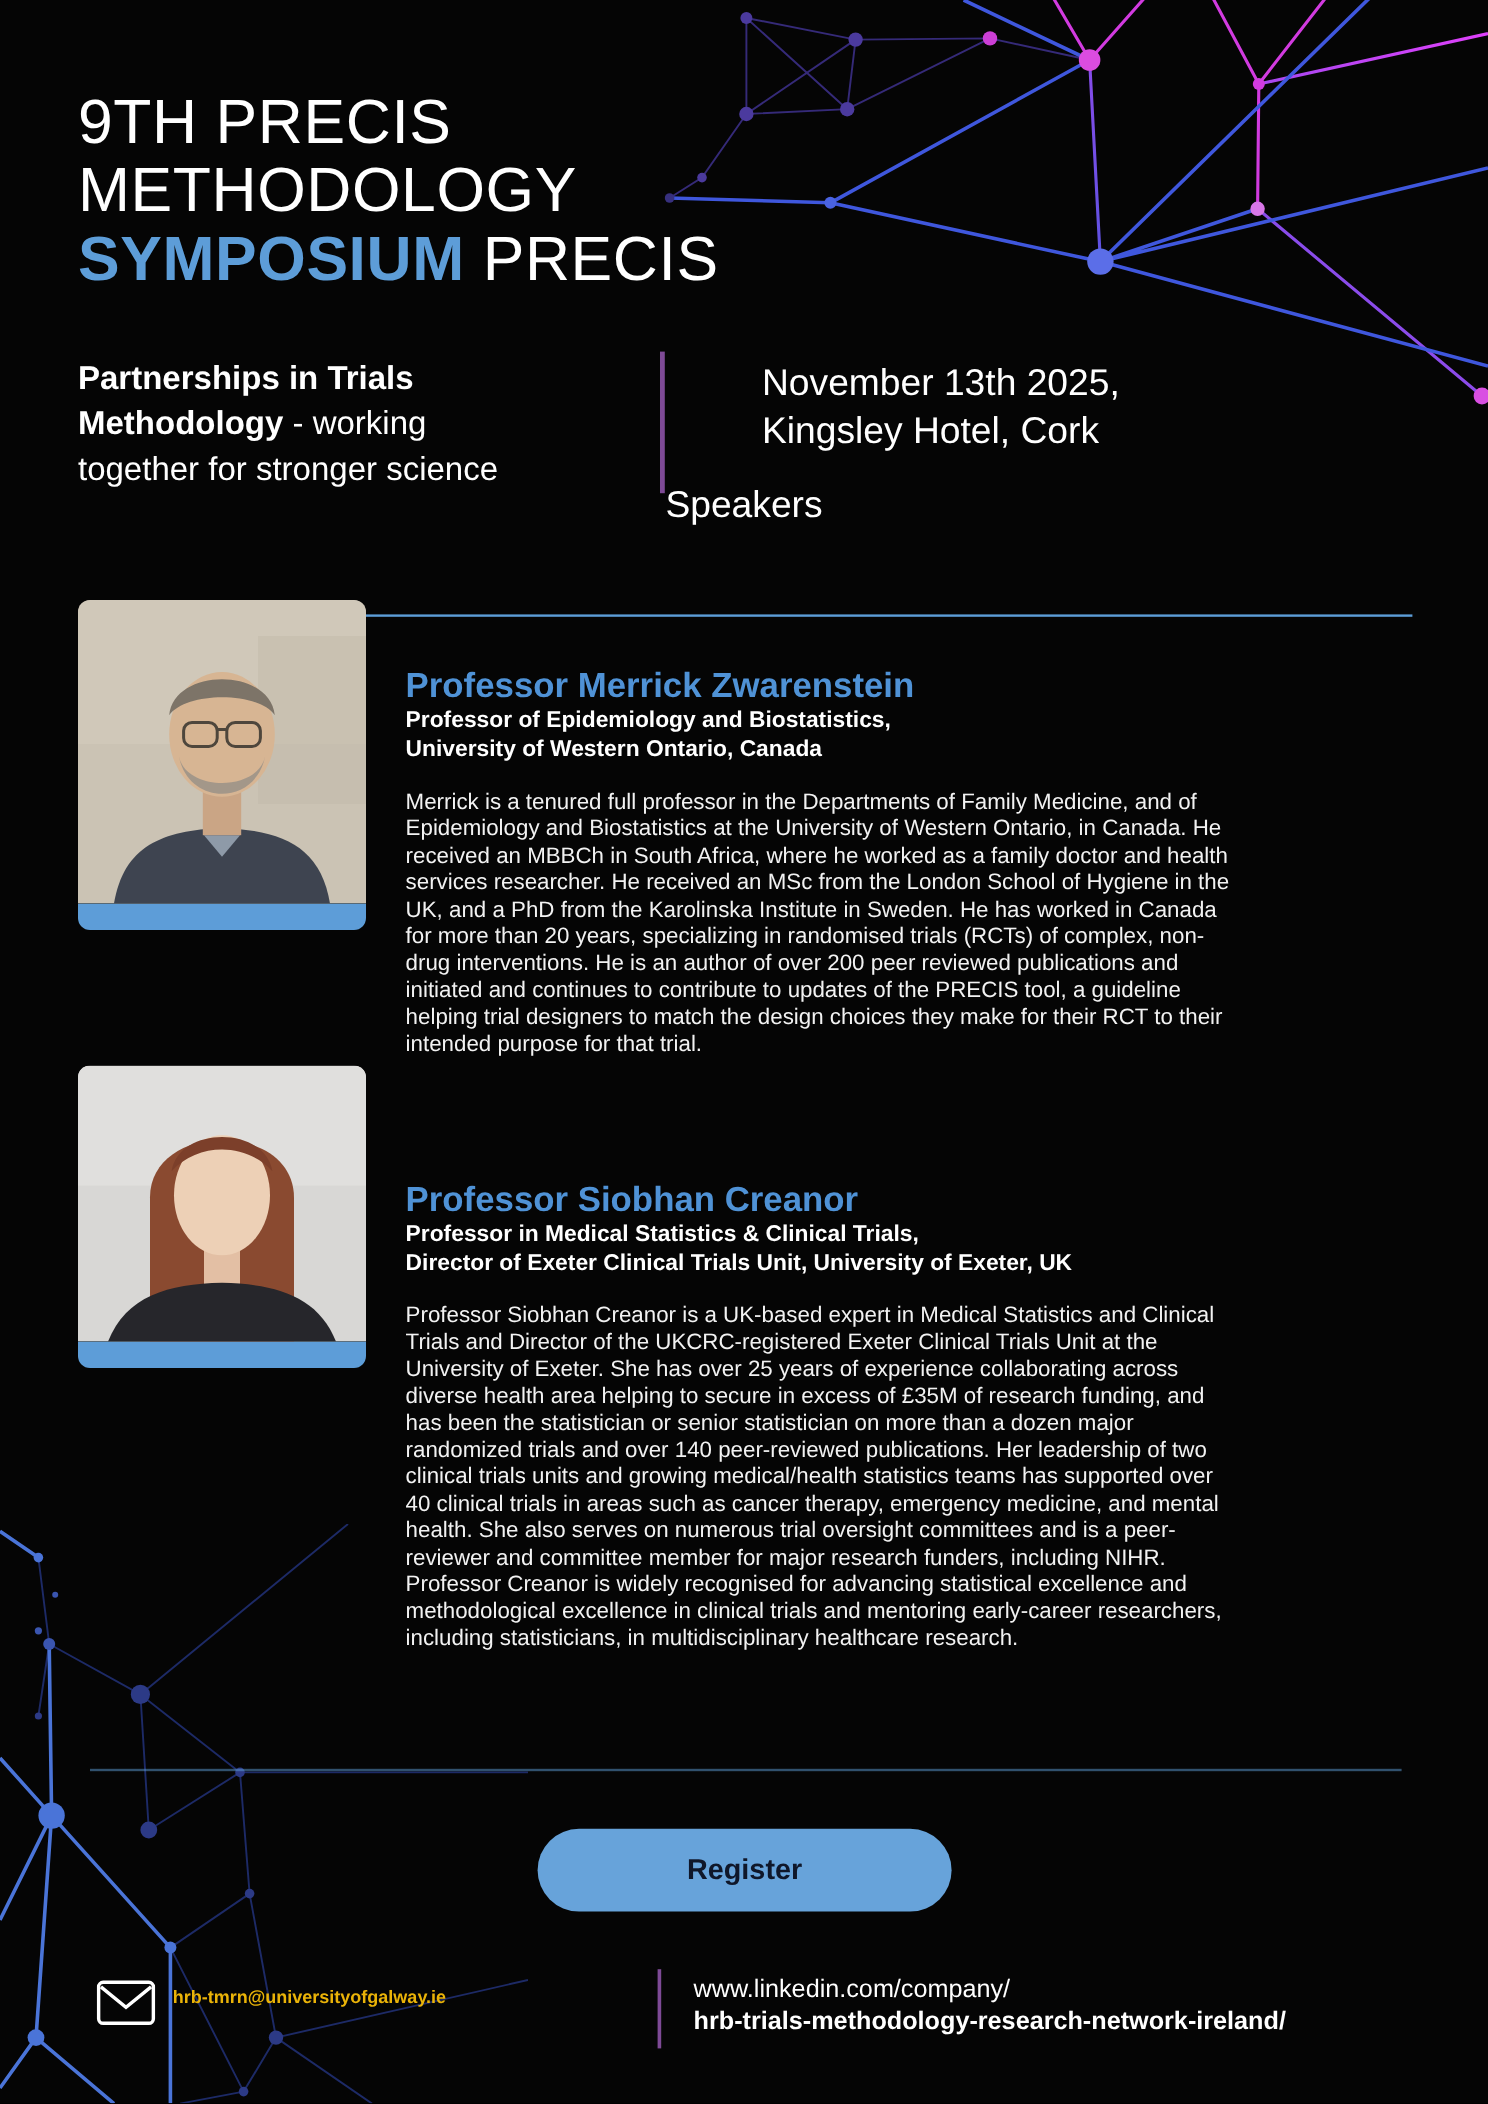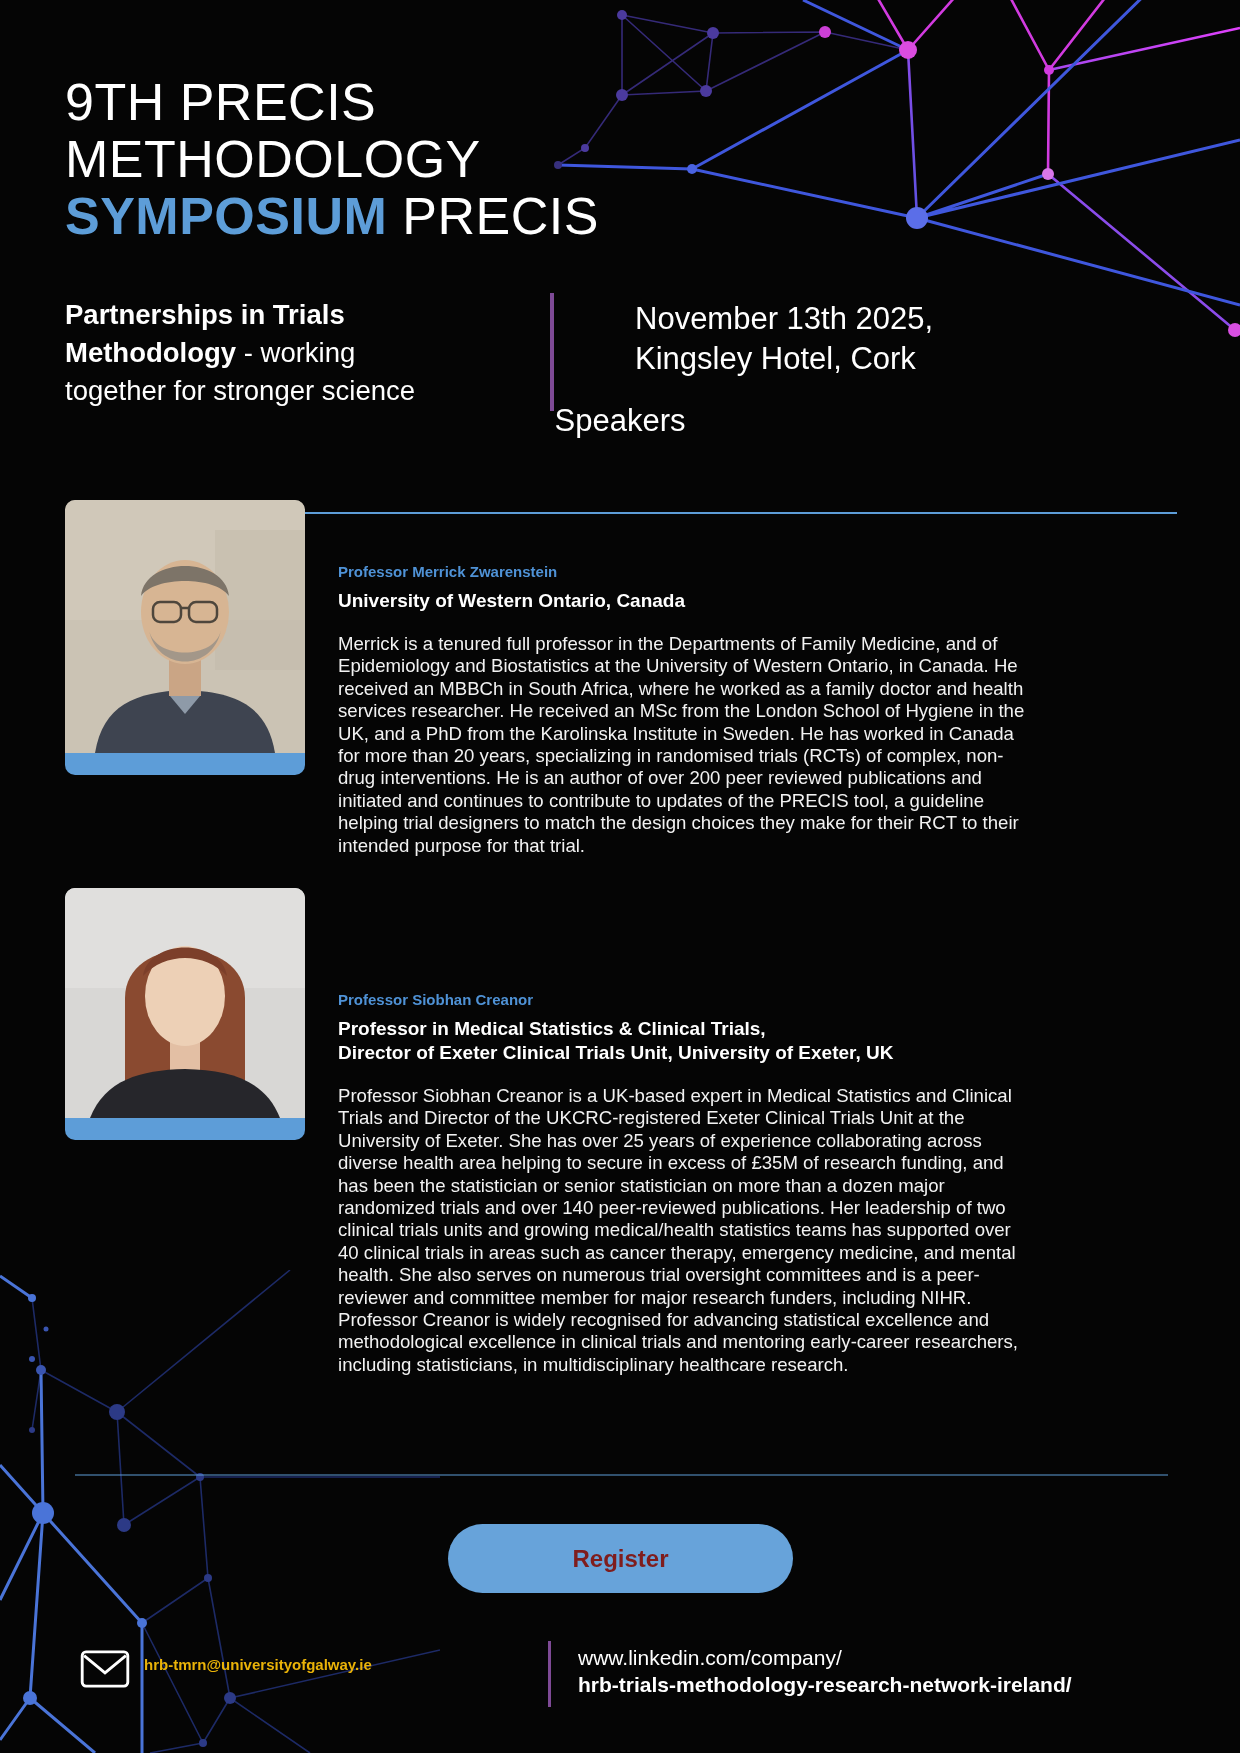--- a/index.html
+++ b/index.html
@@ -29,26 +29,26 @@
   .datetime{position:absolute;left:635px;top:299px;font-size:31px;line-height:40px;color:#fff;}
 
   
   .speakers-heading{position:absolute;left:0;top:403px;width:100%;text-align:center;font-size:31px;font-weight:400;margin:0;color:#fff;}
   .underline{position:absolute;left:65px;top:512px;width:1112px;height:2px;background:var(--accent-blue);}
   .photo{position:absolute;left:65px;width:240px;border-radius:10px;overflow:hidden;}
   .photo .bar{height:22px;background:var(--accent-blue);}
   #photo1{top:500px;} #photo2{top:888px;}
   .sp-text{position:absolute;left:338px;width:696px;}
   #sp1-text{top:558px;} #sp2-text{top:986px;}
-  .sp-name{color:var(--name-blue);font-weight:700;font-size:15px;line-height:28px;margin:0 0 3px 0;}
+  .sp-name{color:var(--name-blue);font-weight:700;font-size:29px;line-height:28px;margin:0 0 3px 0;}
   .sp-role{font-weight:700;font-size:19px;line-height:24px;color:#fff;}
   .sp-bio{margin-top:20px;font-size:18.6px;line-height:22.4px;color:#f2f2f2;width:692px;}
 
   
-  .register{position:absolute;left:448px;top:1524px;width:345px;height:69px;border-radius:35px;background:#67a3da;border:none;color:#7f1d1d;font-weight:700;font-size:24px;font-family:inherit;cursor:pointer;}
+  .register{position:absolute;left:448px;top:1524px;width:345px;height:69px;border-radius:35px;background:#67a3da;border:none;color:#0f172a;font-weight:700;font-size:24px;font-family:inherit;cursor:pointer;}
   .footer-email-icon{position:absolute;left:80px;top:1650px;}
   .footer-email{position:absolute;left:144px;top:1656px;font-size:15px;font-weight:700;color:#eab308;}
   .vline2{left:548px;top:1641px;width:3px;height:66px;}
   .footer-linkedin{position:absolute;left:578px;top:1644px;font-size:21px;line-height:27px;color:#fff;}
   .footer-linkedin .l2{font-weight:700;}
 </style>
 </head>
 <body>
 
 <div class="page">
@@ -150,20 +150,21 @@
       <g fill="none" stroke="#4e463c" stroke-width="2.5">
         <rect x="88" y="102" width="28" height="20" rx="7"></rect>
         <rect x="124" y="102" width="28" height="20" rx="7"></rect>
         <line x1="116" y1="108" x2="124" y2="108"></line>
       </g>
     </svg>
     <div class="bar"></div>
   </div>
   <div class="sp-text" id="sp1-text">
     <h3 class="sp-name">Professor Merrick Zwarenstein</h3>
+    <div class="sp-role">Professor of Epidemiology and Biostatistics,</div>
     <div class="sp-role">University of Western Ontario, Canada</div>
     <p class="sp-bio">Merrick is a tenured full professor in the Departments of Family Medicine, and of Epidemiology and Biostatistics at the University of Western Ontario, in Canada. He received an MBBCh in South Africa, where he worked as a family doctor and health services researcher. He received an MSc from the London School of Hygiene in the UK, and a PhD from the Karolinska Institute in Sweden. He has worked in Canada for more than 20 years, specializing in randomised trials (RCTs) of complex, non-drug interventions. He is an author of over 200 peer reviewed publications and initiated and continues to contribute to updates of the PRECIS tool, a guideline helping trial designers to match the design choices they make for their RCT to their intended purpose for that trial.</p>
   </div>
 
   <div class="photo" id="photo2">
     <svg width="240" height="230" viewBox="0 0 240 230">
       <rect width="240" height="230" fill="#d8d7d5"></rect>
       <rect width="240" height="100" fill="#e0dfdd"></rect>
       <path d="M60,230 L60,110 C60,46 180,46 180,110 L180,230 Z" fill="#8a4a30"></path>
       <rect x="105" y="145" width="30" height="44" fill="#e3bfa4"></rect>

